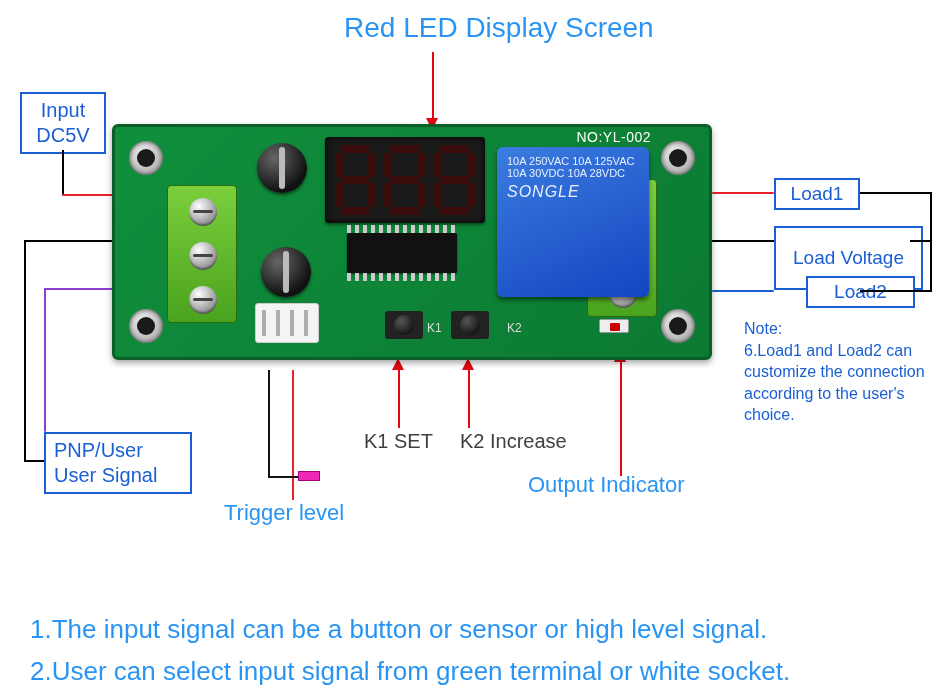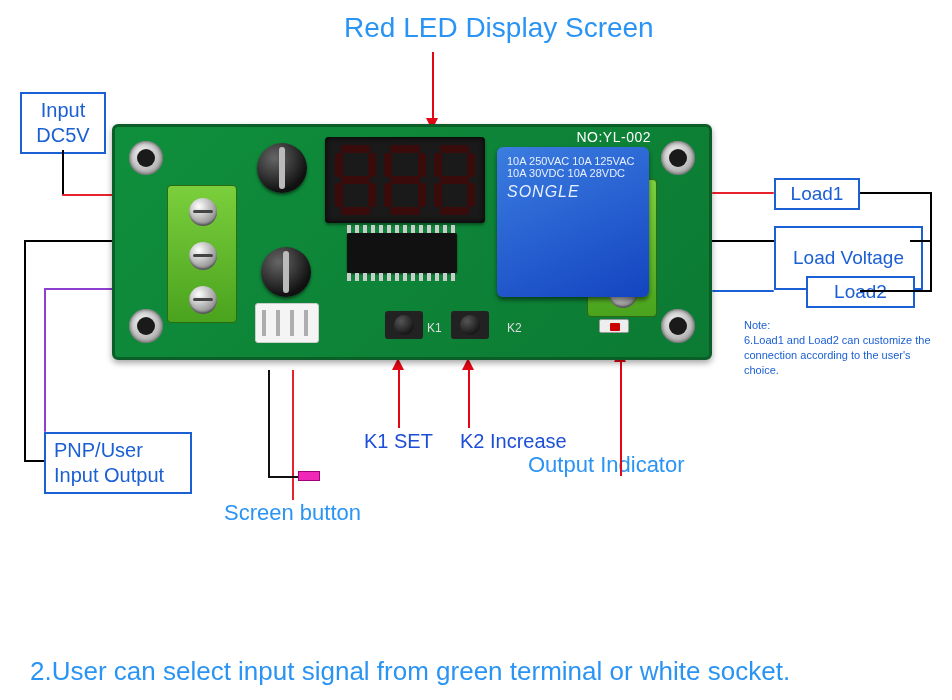--- a/index.html
+++ b/index.html
@@ -26,27 +26,27 @@
     background: #fff;
     text-align: center;
   }
   .plain-label {
     position: absolute;
     color: #2a94f4;
     font-size: 24px;
   }
   .red-label {
     position: absolute;
-    color: #1d4ed8;
+    color: #404040;
     font-size: 20px;
   }
   .note {
     position: absolute;
     color: #1b5fd4;
-    font-size: 11px;
+    font-size: 16px;
     line-height: 1.35;
   }
   .title-top {
     position: absolute;
     color: #2a94f4;
     font-size: 28px;
     font-weight: 500;
   }
   .bottom-text {
     position: absolute;
@@ -246,49 +246,49 @@
   <div class="box-label" style="left:20px; top:92px; width:86px;">
     <span>Input</span><br>
     <span>DC5V</span>
   </div>
 
   <div class="line vline" style="left:62px; top:150px; height:45px;"></div>
   <div class="wire wire-red" style="left:62px; top:194px; width:104px;"></div>
 
   <div class="box-label" style="left:44px; top:432px; width:148px; text-align:left;">
     <span>PNP/User</span><br>
-    <span>Input Output</span>
+    <span>User Signal</span>
   </div>
 
   <div class="line vline" style="left:24px; top:240px; height:222px;"></div>
   <div class="line hline" style="left:24px; top:240px; width:140px;"></div>
   <div class="line hline" style="left:24px; top:460px; width:20px;"></div>
 
   <div class="wire wire-purple" style="left:44px; top:288px; width:120px;"></div>
   <div class="wire wire-v" style="left:44px; top:288px; height:144px; background:#8d3fd1;"></div>
 
-  <div class="plain-label" style="left:224px; top:500px; font-size:22px;">Screen button</div>
+  <div class="plain-label" style="left:224px; top:500px; font-size:22px;">Trigger level</div>
 
   <div class="line vline" style="left:292px; top:370px; height:130px; background:#e8222b;"></div>
   <div class="line vline" style="left:268px; top:370px; height:106px; background:#111;"></div>
   <div class="line hline" style="left:268px; top:476px; width:48px; background:#111;"></div>
   <div class="trigger-btn" style="left:298px; top:471px;"></div>
 
   <div class="red-label" style="left:364px; top:430px;">K1 SET</div>
   <div class="arrow-red arrow-up">
     <div class="shaft" style="left:398px; top:368px; width:2px; height:60px;"></div>
     <div class="head" style="left:392px; top:358px;"></div>
   </div>
   <div class="red-label" style="left:460px; top:430px;">K2 Increase</div>
   <div class="arrow-red arrow-up">
     <div class="shaft" style="left:468px; top:368px; width:2px; height:60px;"></div>
     <div class="head" style="left:462px; top:358px;"></div>
   </div>
 
-  <div class="plain-label" style="left:528px; top:452px; font-size:22px;">Output Indicator</div>
+  <div class="plain-label" style="left:528px; top:472px; font-size:22px;">Output Indicator</div>
   <div class="arrow-red arrow-up">
     <div class="shaft" style="left:620px; top:360px; width:2px; height:116px;"></div>
     <div class="head" style="left:614px; top:350px;"></div>
   </div>
 
   <div class="box-label" style="left:774px; top:178px; width:86px; padding:2px 6px; font-size:19px;">Load1</div>
   <div class="box-label" style="left:774px; top:226px; width:149px; padding:18px 6px; font-size:19px;">Load Voltage</div>
   <div class="box-label" style="left:774px; top:276px; width:109px; padding:2px 0; font-size:19px;margin-left:32px;">Load2</div>
 
   <div class="wire wire-red" style="left:712px; top:192px; width:62px;"></div>
@@ -368,15 +368,16 @@
     <div class="socket"></div>
 
     <div class="tact k1"></div>
     <div class="ktext kt1">K1</div>
     <div class="tact k2"></div>
     <div class="ktext kt2">K2</div>
 
     <div class="outled"></div>
   </div>
 
+  <div class="bottom-text" style="top:614px;">1.The input signal can be a button or sensor or high level signal.</div>
   <div class="bottom-text" style="top:656px;">2.User can select input signal from green terminal or white socket.</div>
 
 </div>
 
 </body></html>

